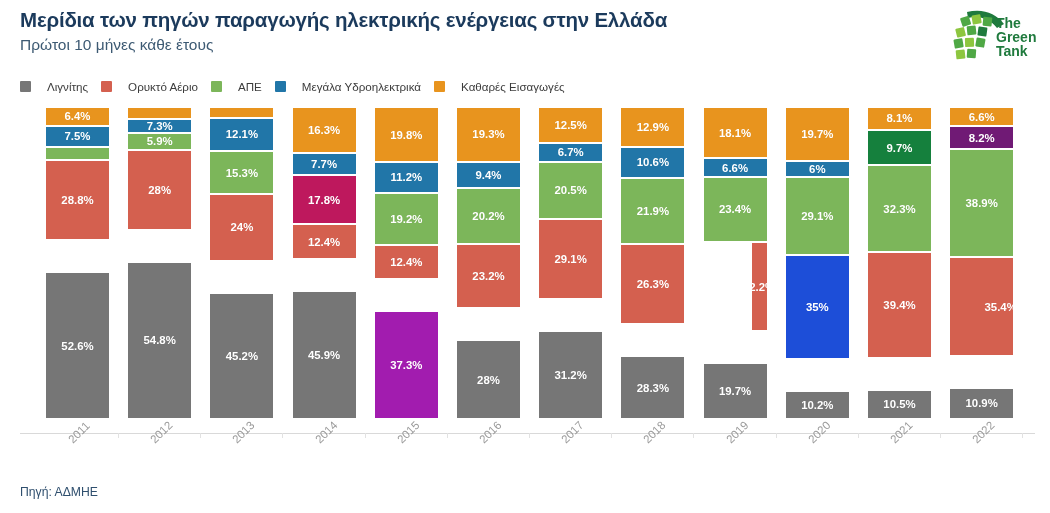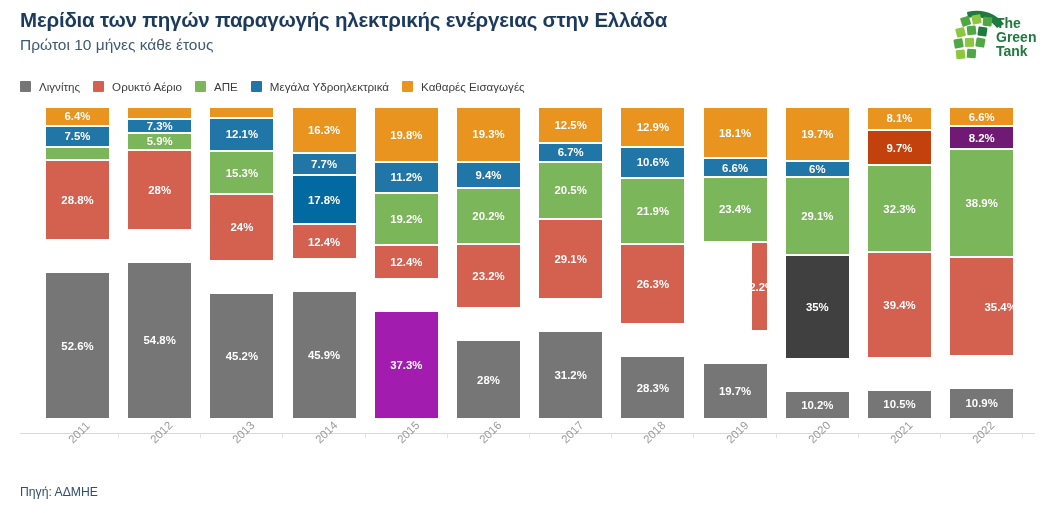--- a/index.html
+++ b/index.html
@@ -27,21 +27,21 @@
   
   .logo { position: absolute; right: 8px; top: 4px; width: 108px; height: 62px; }
   .logo svg { display:block; }
 
   
   .legend {
     position: absolute; left: 20px; top: 80px;
     display: flex; align-items: center; gap: 13px;
     font-size: 11.6px; color: #3c3c3c;
   }
-  .legend-item { display: flex; align-items: center; gap: 8px; white-space: nowrap; }
+  .legend-item { display: flex; align-items: center; gap: 16px; white-space: nowrap; }
   .legend-swatch { width: 11px; height: 11px; border-radius: 1px; display:inline-block; }
 
   
   .plot {
     position: absolute; left: 0; top: 108px;
     width: 1050px; height: 325px;
   }
   .axis-line {
     position: absolute; left: 20px; top: 325px; width: 1015px; height: 1px;
     background: #d9d9d9;
@@ -189,21 +189,21 @@
           <span class="seg-label"></span>
         </div>
       </div>
       <div class="bar-group" style="left: 292.6px; height: 310px; bottom: 15px;">
         <div class="seg first" style="height: 142.29px; background: rgb(118, 118, 118);">
           <span class="seg-label">45.9%</span>
         </div>
         <div class="seg" style="height: 38.44px; background: rgb(212, 96, 79);">
           <span class="seg-label">12.4%</span>
         </div>
-        <div class="seg" style="height: 55.18px; background: #0369a1;">
+        <div class="seg" style="height: 55.18px; background: #be185d;">
           <span class="seg-label">17.8%</span>
         </div>
         <div class="seg" style="height: 23.87px; background: rgb(33, 118, 168);">
           <span class="seg-label">7.7%</span>
         </div>
         <div class="seg last" style="height: 50.53px; background: rgb(232, 148, 30);">
           <span class="seg-label">16.3%</span>
         </div>
       </div>
       <div class="bar-group" style="left: 374.8px; height: 310px; bottom: 15px;">
@@ -288,21 +288,21 @@
           <span class="seg-label">6.6%</span>
         </div>
         <div class="seg last" style="height: 56.11px; background: rgb(232, 148, 30);">
           <span class="seg-label">18.1%</span>
         </div>
       </div>
       <div class="bar-group" style="left: 785.8px; height: 310px; bottom: 15px;">
         <div class="seg first" style="height: 31.62px; background: rgb(118, 118, 118);">
           <span class="seg-label">10.2%</span>
         </div>
-        <div class="seg" style="height: 121px; background: #404040;">
+        <div class="seg" style="height: 121px; background: #1d4ed8;">
           <span class="seg-label">35%</span>
         </div>
         <div class="seg" style="height: 90.21px; background: rgb(124, 182, 90);">
           <span class="seg-label">29.1%</span>
         </div>
         <div class="seg" style="height: 18.6px; background: rgb(33, 118, 168);">
           <span class="seg-label">6%</span>
         </div>
         <div class="seg last" style="height: 61.07px; background: rgb(232, 148, 30);">
           <span class="seg-label">19.7%</span>
@@ -311,21 +311,21 @@
       <div class="bar-group" style="left: 868px; height: 310px; bottom: 15px;">
         <div class="seg first" style="height: 32.55px; background: rgb(118, 118, 118);">
           <span class="seg-label">10.5%</span>
         </div>
         <div class="seg" style="height: 122.14px; background: rgb(212, 96, 79);">
           <span class="seg-label">39.4%</span>
         </div>
         <div class="seg" style="height: 100.13px; background: rgb(124, 182, 90);">
           <span class="seg-label">32.3%</span>
         </div>
-        <div class="seg" style="height: 41px; background: #c2410c;">
+        <div class="seg" style="height: 41px; background: #15803d;">
           <span class="seg-label">9.7%</span>
         </div>
         <div class="seg last" style="height: 25.11px; background: rgb(232, 148, 30);">
           <span class="seg-label">8.1%</span>
         </div>
       </div>
       <div class="bar-group" style="left: 950.2px; height: 310px; bottom: 15px;">
         <div class="seg first" style="height: 33.79px; background: rgb(118, 118, 118);">
           <span class="seg-label">10.9%</span>
         </div>

